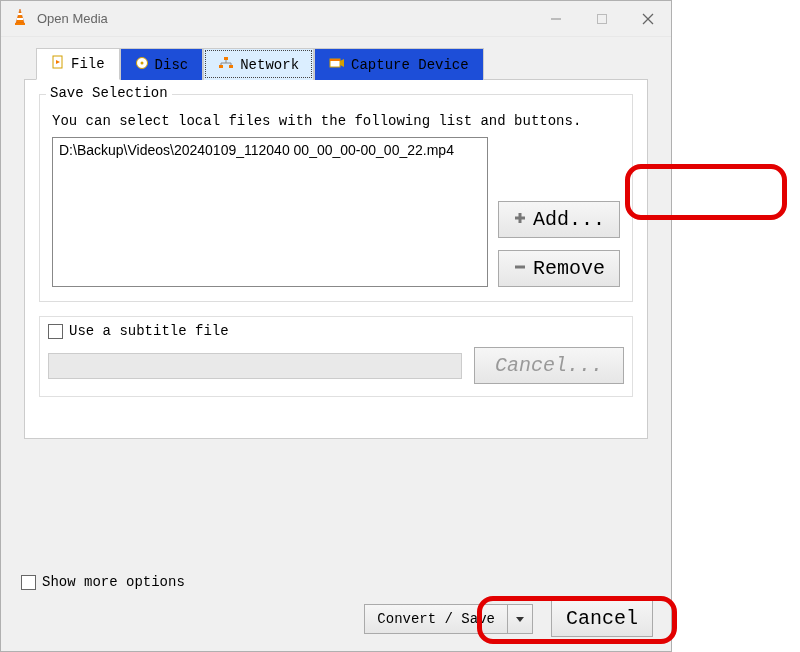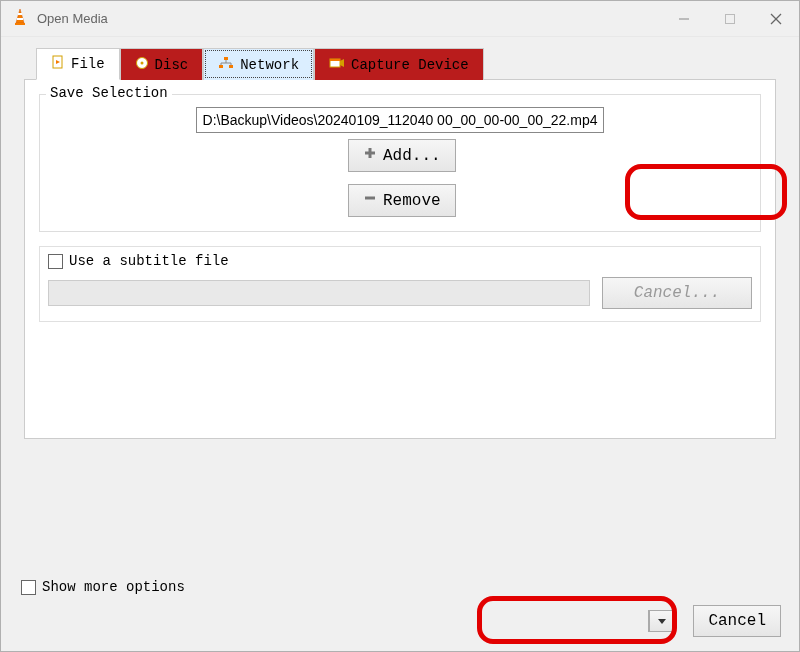--- a/index.html
+++ b/index.html
@@ -5,21 +5,21 @@
   * { box-sizing: border-box; }
   body {
     margin: 0;
     padding: 0;
     background: #fff;
     font-family: "Courier New", monospace;
     font-size: 14px;
     color: #000;
   }
   .window {
-    width: 800px;
+    width: 672px;
     height: 652px;
     border: 1px solid #b0b0b0;
     background: #f0f0f0;
     position: relative;
   }
   .titlebar {
     height: 36px;
     background: #f0f0f0;
     display: flex;
     align-items: center;
@@ -55,21 +55,21 @@
     bottom: -1px;
     margin-left: 12px;
   }
   .tab {
     display: flex;
     align-items: center;
     gap: 6px;
     padding: 6px 14px;
     border: 1px solid #ccc;
     border-bottom: none;
-    background: #b91c1c;
+    background: #1d4ed8;
     font-family: "Courier New", monospace;
     font-size: 14px;
     cursor: pointer;
   }
   .tab.active {
     background: #fff;
     border-bottom: 1px solid #fff;
   }
   .tab.selected {
     background: #dbeeff;
@@ -95,23 +95,22 @@
     background: #fff;
     padding: 0 4px;
     font-family: "Courier New", monospace;
   }
   .help-text {
     margin: 6px 0 8px 0;
     font-family: "Courier New", monospace;
   }
   .file-row {
     display: flex;
-    align-items: center;
-    gap: 6px;
-    flex-direction: column;
+    align-items: flex-end;
+    gap: 6px;
   }
   .file-listbox {
     flex: 1;
     height: 150px;
     border: 1px solid #888;
     background: #fff;
     padding: 4px 6px;
     font-family: "Segoe UI", Tahoma, sans-serif;
     font-size: 14px;
     overflow: hidden;
@@ -120,21 +119,21 @@
     display: flex;
     flex-direction: column;
     gap: 12px;
     padding-left: 4px;
   }
   .btn {
     background: linear-gradient(#f6f6f6, #e6e6e6);
     border: 1px solid #aaa;
     padding: 6px 14px;
     font-family: "Courier New", monospace;
-    font-size: 16px;
+    font-size: 20px;
     display: inline-flex;
     align-items: center;
     gap: 6px;
     cursor: pointer;
     min-width: 108px;
     justify-content: flex-start;
   }
   .sub-row {
     margin-top: 14px;
     border: 1px solid #e0e0e0;
@@ -294,20 +293,21 @@
             </svg>
         </span>
         <span>Capture Device</span>
       </div>
     </div>
 
     <div class="tab-panel">
 
       <div class="fieldset">
         <div class="fieldset-title">Save Selection</div>
+        <div class="help-text">You can select local files with the following list and buttons.</div>
 
         <div class="file-row">
           <div class="file-listbox">
             <div>D:\Backup\Videos\20240109_112040 00_00_00-00_00_22.mp4</div>
           </div>
           <div class="side-buttons">
             <button class="btn">
               <span>
                 <svg width="14" height="14" viewBox="0 0 14 14">
                     <line x1="7" y1="2" x2="7" y2="12" stroke="#777" stroke-width="3"></line>
@@ -344,20 +344,21 @@
     </div>
   </div>
 
   <div class="footer">
     <div class="show-more-row">
       <div class="checkbox-box"></div>
       <span>Show more options</span>
     </div>
     <div class="footer-btns">
       <div class="dropdown-btn">
+        <span class="label">Convert / Save</span>
         <span class="arrow">
           <svg width="8" height="8" viewBox="0 0 8 8">
               <polygon points="0,2 8,2 4,7" fill="#333"></polygon>
             </svg>
         </span>
       </div>
       <button class="btn" style="min-width:80px;justify-content:center;">
         <span>Cancel</span>
       </button>
     </div>

